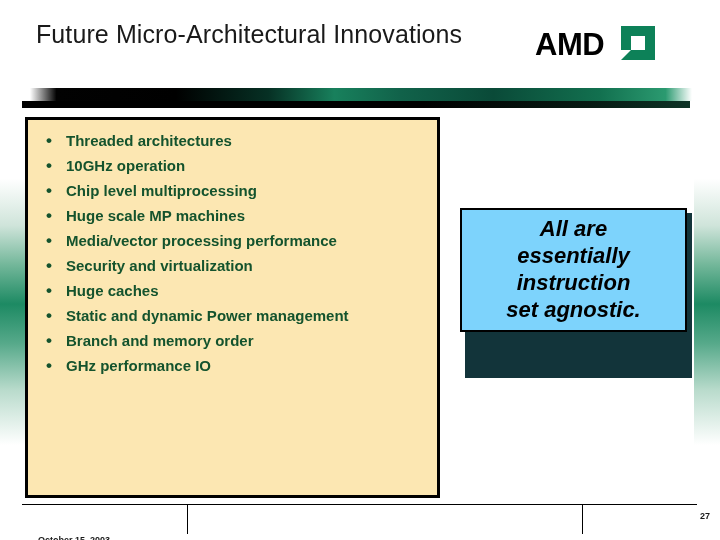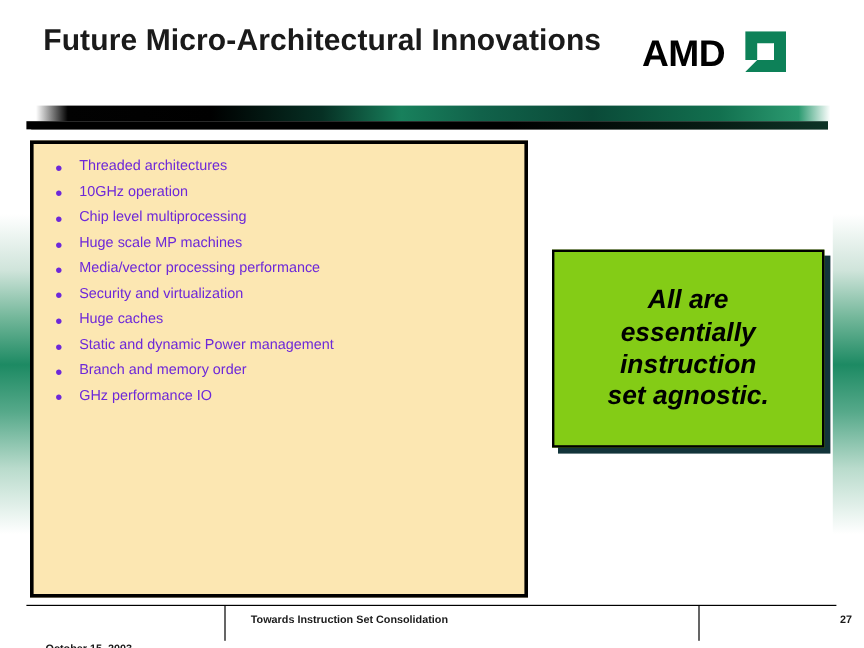--- a/index.html
+++ b/index.html
@@ -17,21 +17,21 @@
     background: #ffffff;
     overflow: hidden;
   }
 
   
   #slide-title {
     position: absolute;
     left: 36px;
     top: 20px;
     font-size: 25px;
-    font-weight: 700;
+    font-weight: 400;
     color: #1a1a1a;
     letter-spacing: 0.1px;
     white-space: nowrap;
   }
 
   
   #amd-logo {
     position: absolute;
     left: 535px;
     top: 24px;
@@ -119,23 +119,23 @@
   }
   #bullet-list {
     list-style: none;
     margin: 0;
     padding: 11px 8px 0 16px;
   }
   #bullet-list li {
     position: relative;
     padding-left: 22px;
     margin-bottom: 6px;
-    font-size: 12px;
-    font-weight: normal;
-    color: #6d28d9;
+    font-size: 15px;
+    font-weight: bold;
+    color: #14532d;
     line-height: 1.27;
   }
   #bullet-list li::before {
     content: "\2022";
     position: absolute;
     left: 2px;
     top: -1px;
     font-size: 17px;
   }
 
@@ -146,22 +146,22 @@
     top: 213px;
     width: 227px;
     height: 165px;
     background: #12343a;
   }
   #callout-box {
     position: absolute;
     left: 460px;
     top: 208px;
     width: 227px;
-    height: 165px;
-    background: #84cc16;
+    height: 124px;
+    background: #7dd3fc;
     border: 2px solid #000000;
     box-sizing: border-box;
     display: flex;
     align-items: center;
     justify-content: center;
   }
   #callout-text {
     font-size: 22px;
     font-weight: bold;
     font-style: italic;
@@ -245,16 +245,15 @@
     <div id="callout-text">All are
 essentially
 instruction
 set agnostic.</div>
   </div>
 
   <div id="footer-rule"></div>
   <div id="footer-divider-1" class="footer-divider"></div>
   <div id="footer-divider-2" class="footer-divider"></div>
   <div id="footer-date" class="footer-text">October 15, 2003</div>
-  <div id="footer-center" class="footer-text">Towards Instruction Set Consolidation</div>
   <div id="footer-page" class="footer-text">27</div>
 
 </div>
 
 </body></html>

